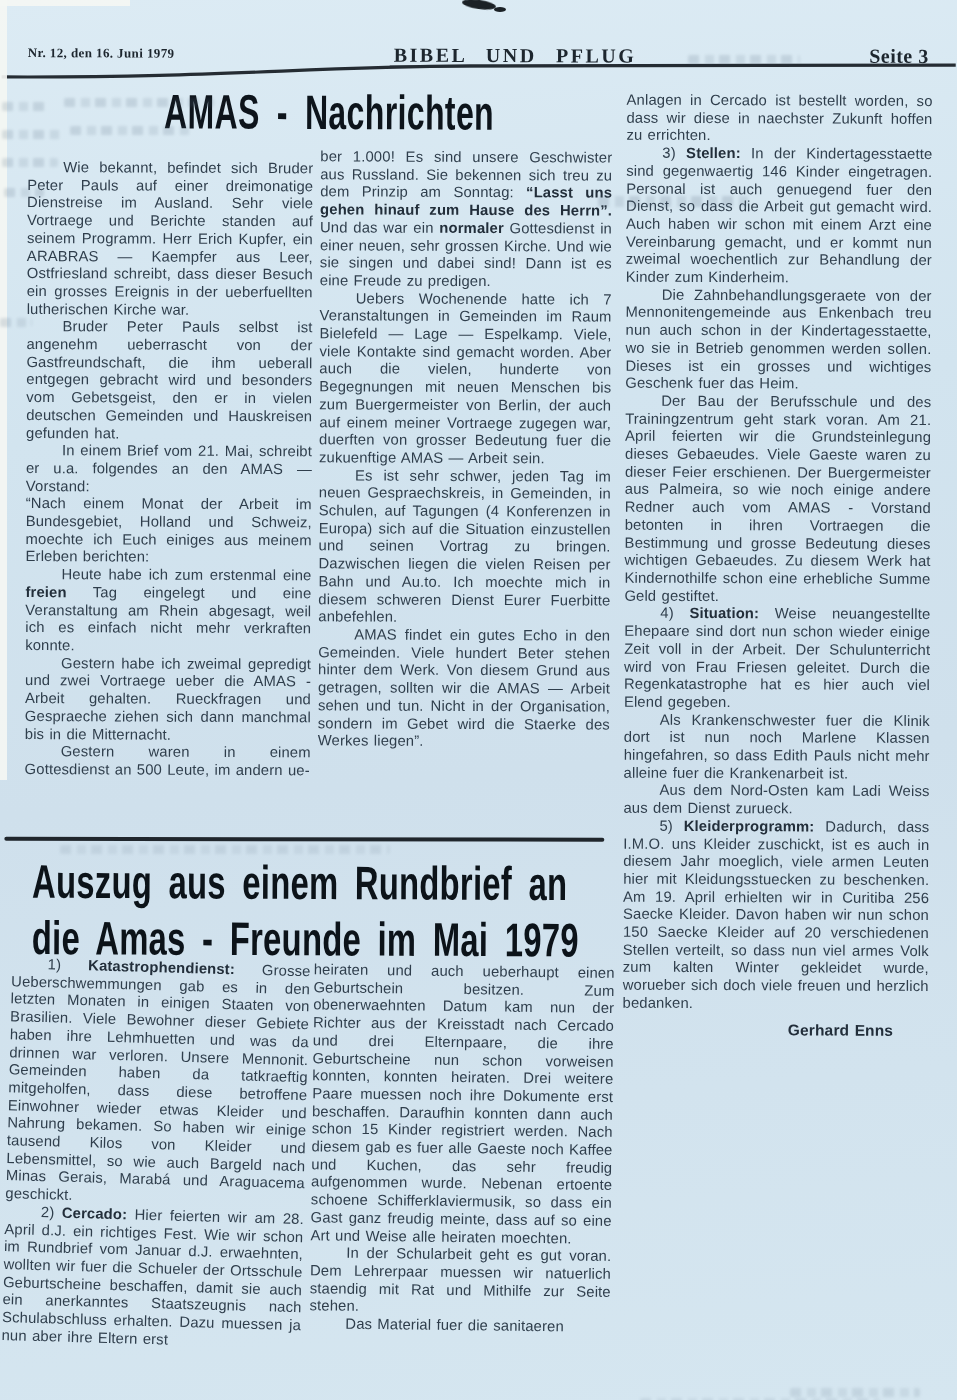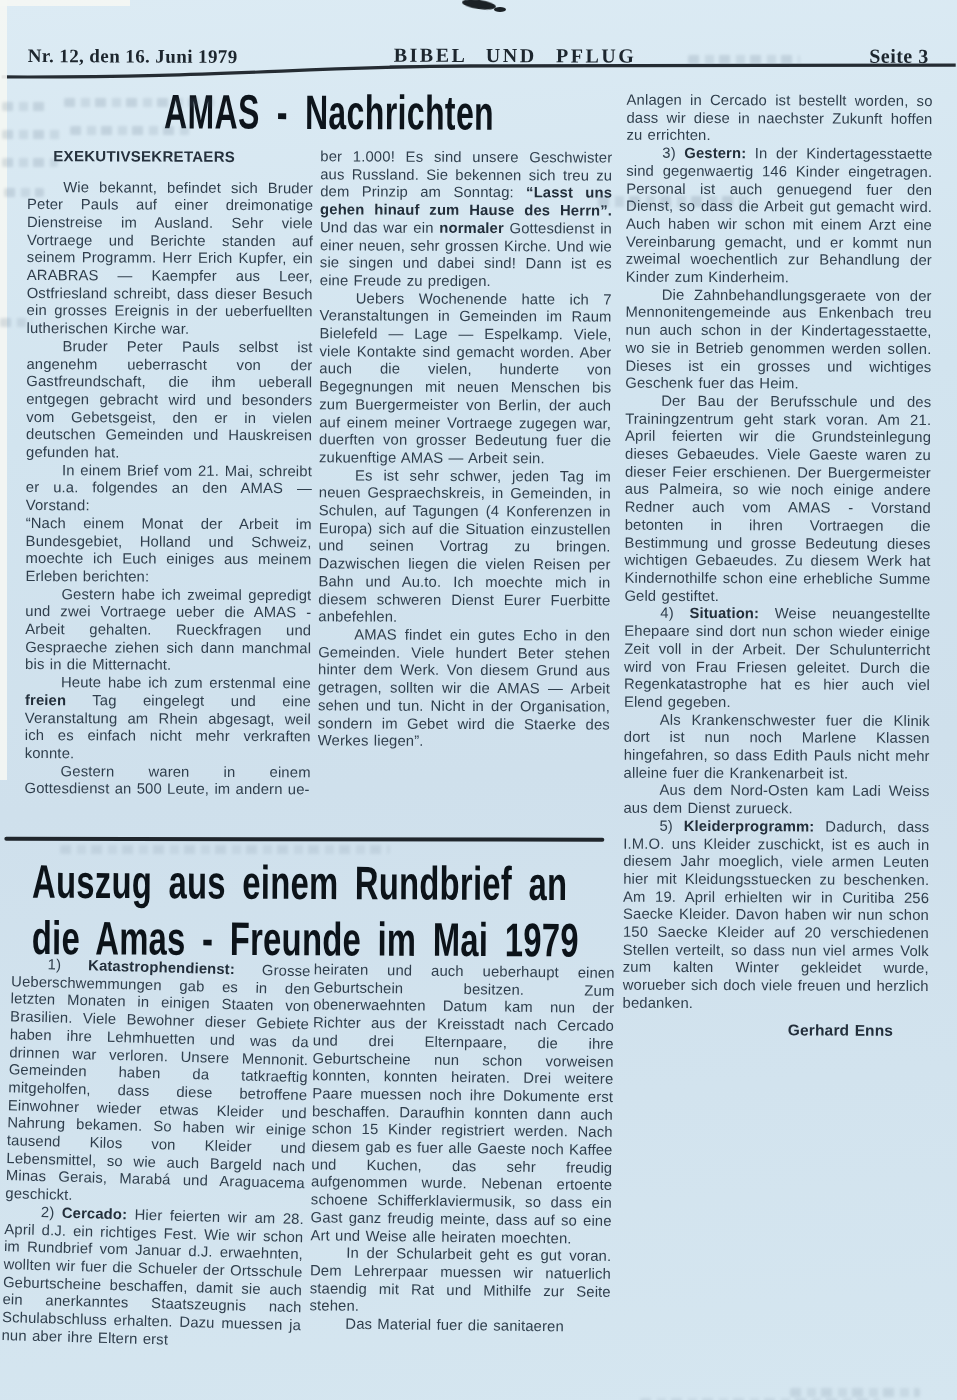--- a/index.html
+++ b/index.html
@@ -8,21 +8,21 @@
     background: linear-gradient(175deg,#dcebf4 0%, #d2e4ef 30%, #cfe0ec 55%, #d5e6f0 100%);
     font-family:"Liberation Sans", sans-serif;
   }
   .rot { position:absolute; inset:0; transform:rotate(0.25deg); transform-origin:50% 0; }
 
   
   .hdr-issue, .hdr-masthead, .hdr-page {
     position:absolute; font-family:"Liberation Serif", serif; font-weight:700;
     color:#1d262e; white-space:nowrap;
   }
-  .hdr-issue   { left:28px;  top:47px; font-size:19px; letter-spacing:0.4px; }
+  .hdr-issue   { left:28px;  top:47px; font-size:13px; letter-spacing:0.4px; }
   .hdr-masthead{ left:394px; top:44px; font-size:20px; letter-spacing:2.5px; word-spacing:12px; }
   .hdr-page    { right:28px; top:43px; font-size:20px; letter-spacing:0.5px; }
   .hdr-rule    { position:absolute; left:0; top:58px; width:957px; height:26px; }
 
   
   .amas-title { position:absolute; left:60px; top:86px; width:540px; text-align:center; white-space:nowrap; }
   .amas-title .squeeze {
     display:inline-block; transform:scale(0.78,1.18); transform-origin:top center;
     font-size:41px; font-weight:700; color:#0d141b; letter-spacing:0.5px; word-spacing:10px;
   }
@@ -75,44 +75,43 @@
       <path d="M2,21 C220,21 300,10 470,8 C660,6 830,5 956,5" stroke="#252c33" stroke-width="3.2" fill="none"></path>
       <path d="M390,9 L760,6" stroke="#252c33" stroke-width="2.4" fill="none" opacity="0.9"></path>
     </svg>
 
     <h1 class="amas-title" style="margin:0;">
       <span class="squeeze">AMAS - Nachrichten</span>
     </h1>
 
     <div class="col a1c1">
       <div class="kicker">
-        <div>EXEKUTIVSEKRETAERS</div>
       </div>
       <div>
           <p><span>Wie bekannt, befindet sich Bruder Peter Pauls auf einer dreimonatige Dienstreise im Ausland. Sehr viele Vortraege und Berichte standen auf seinem Programm. Herr Erich Kupfer, ein ARABRAS — Kaempfer aus Leer, Ostfriesland schreibt, dass dieser Besuch ein grosses Ereignis in der ueberfuellten lutherischen Kirche war.</span></p>
           <p><span>Bruder Peter Pauls selbst ist angenehm ueberrascht von der Gastfreundschaft, die ihm ueberall entgegen gebracht wird und besonders vom Gebetsgeist, den er in vielen deutschen Gemeinden und Hauskreisen gefunden hat.</span></p>
           <p><span>In einem Brief vom 21. Mai, schreibt er u.a. folgendes an den AMAS — Vorstand:</span></p>
           <p class="noindent"><span>“Nach einem Monat der Arbeit im Bundesgebiet, Holland und Schweiz, moechte ich Euch einiges aus meinem Erleben berichten:</span></p>
+          <p><span>Heute habe ich zum erstenmal eine </span><b>freien</b><span> Tag eingelegt und eine Veranstaltung am Rhein abgesagt, weil ich es einfach nicht mehr verkraften konnte.</span></p>
           <p><span>Gestern habe ich zweimal gepredigt und zwei Vortraege ueber die AMAS - Arbeit gehalten. Rueckfragen und Gespraeche ziehen sich dann manchmal bis in die Mitternacht.</span></p>
-          <p><span>Heute habe ich zum erstenmal eine </span><b>freien</b><span> Tag eingelegt und eine Veranstaltung am Rhein abgesagt, weil ich es einfach nicht mehr verkraften konnte.</span></p>
           <p><span>Gestern waren in einem Gottesdienst an 500 Leute, im andern ue-</span></p>
         </div>
     </div>
 
     <div class="col a1c2">
         <p class="noindent"><span>ber 1.000! Es sind unsere Geschwister aus Russland. Sie bekennen sich treu zu dem Prinzip am Sonntag: </span><b>“Lasst uns gehen hinauf zum Hause des Herrn”.</b><span> Und das war ein </span><b>normaler</b><span> Gottesdienst in einer neuen, sehr grossen Kirche. Und wie sie singen und dabei sind! Dann ist es eine Freude zu predigen.</span></p>
         <p><span>Uebers Wochenende hatte ich 7 Veranstaltungen in Gemeinden im Raum Bielefeld — Lage — Espelkamp. Viele, viele Kontakte sind gemacht worden. Aber auch die vielen, hunderte von Begegnungen mit neuen Menschen bis zum Buergermeister von Berlin, der auch auf einem meiner Vortraege zugegen war, duerften von grosser Bedeutung fuer die zukuenftige AMAS — Arbeit sein.</span></p>
         <p><span>Es ist sehr schwer, jeden Tag im neuen Gespraechskreis, in Gemeinden, in Schulen, auf Tagungen (4 Konferenzen in Europa) sich auf die Situation einzustellen und seinen Vortrag zu bringen. Dazwischen liegen die vielen Reisen per Bahn und Au.to. Ich moechte mich in diesem schweren Dienst Eurer Fuerbitte anbefehlen.</span></p>
         <p><span>AMAS findet ein gutes Echo in den Gemeinden. Viele hundert Beter stehen hinter dem Werk. Von diesem Grund aus getragen, sollten wir die AMAS — Arbeit sehen und tun. Nicht in der Organisation, sondern im Gebet wird die Staerke des Werkes liegen”.</span></p>
       </div>
 
     <div class="col a1c3">
       <div>
           <p class="noindent"><span>Anlagen in Cercado ist bestellt worden, so dass wir diese in naechster Zukunft hoffen zu errichten.</span></p>
-          <p><span>3) </span><b>Gestern:</b><span> In der Kindertagesstaette sind gegenwaertig 146 Kinder eingetragen. Personal ist auch genuegend fuer den Dienst, so dass die Arbeit gut gemacht wird. Auch haben wir schon mit einem Arzt eine Vereinbarung gemacht, und er kommt nun zweimal woechentlich zur Behandlung der Kinder zum Kinderheim.</span></p>
+          <p><span>3) </span><b>Stellen:</b><span> In der Kindertagesstaette sind gegenwaertig 146 Kinder eingetragen. Personal ist auch genuegend fuer den Dienst, so dass die Arbeit gut gemacht wird. Auch haben wir schon mit einem Arzt eine Vereinbarung gemacht, und er kommt nun zweimal woechentlich zur Behandlung der Kinder zum Kinderheim.</span></p>
           <p><span>Die Zahnbehandlungsgeraete von der Mennonitengemeinde aus Enkenbach treu nun auch schon in der Kindertagesstaette, wo sie in Betrieb genommen werden sollen. Dieses ist ein grosses und wichtiges Geschenk fuer das Heim.</span></p>
           <p><span>Der Bau der Berufsschule und des Trainingzentrum geht stark voran. Am 21. April feierten wir die Grundsteinlegung dieses Gebaeudes. Viele Gaeste waren zu dieser Feier erschienen. Der Buergermeister aus Palmeira, so wie noch einige andere Redner auch vom AMAS - Vorstand betonten in ihren Vortraegen die Bestimmung und grosse Bedeutung dieses wichtigen Gebaeudes. Zu diesem Werk hat Kindernothilfe schon eine erhebliche Summe Geld gestiftet.</span></p>
           <p><span>4) </span><b>Situation:</b><span> Weise neuangestellte Ehepaare sind dort nun schon wieder einige Zeit voll in der Arbeit. Der Schulunterricht wird von Frau Friesen geleitet. Durch die Regenkatastrophe hat es hier auch viel Elend gegeben.</span></p>
           <p><span>Als Krankenschwester fuer die Klinik dort ist nun noch Marlene Klassen hingefahren, so dass Edith Pauls nicht mehr alleine fuer die Krankenarbeit ist.</span></p>
           <p><span>Aus dem Nord-Osten kam Ladi Weiss aus dem Dienst zurueck.</span></p>
           <p><span>5) </span><b>Kleiderprogramm:</b><span> Dadurch, dass I.M.O. uns Kleider zuschickt, ist es auch in diesem Jahr moeglich, viele armen Leuten hier mit Kleidungsstuecken zu beschenken. Am 19. April erhielten wir in Curitiba 256 Saecke Kleider. Davon haben wir nun schon 150 Saecke Kleider auf 20 verschiedenen Stellen verteilt, so dass nun viel armes Volk zum kalten Winter gekleidet wurde, worueber sich doch viele freuen und herzlich bedanken.</span></p>
         </div>
       <div class="signature">Gerhard Enns</div>
     </div>
 

